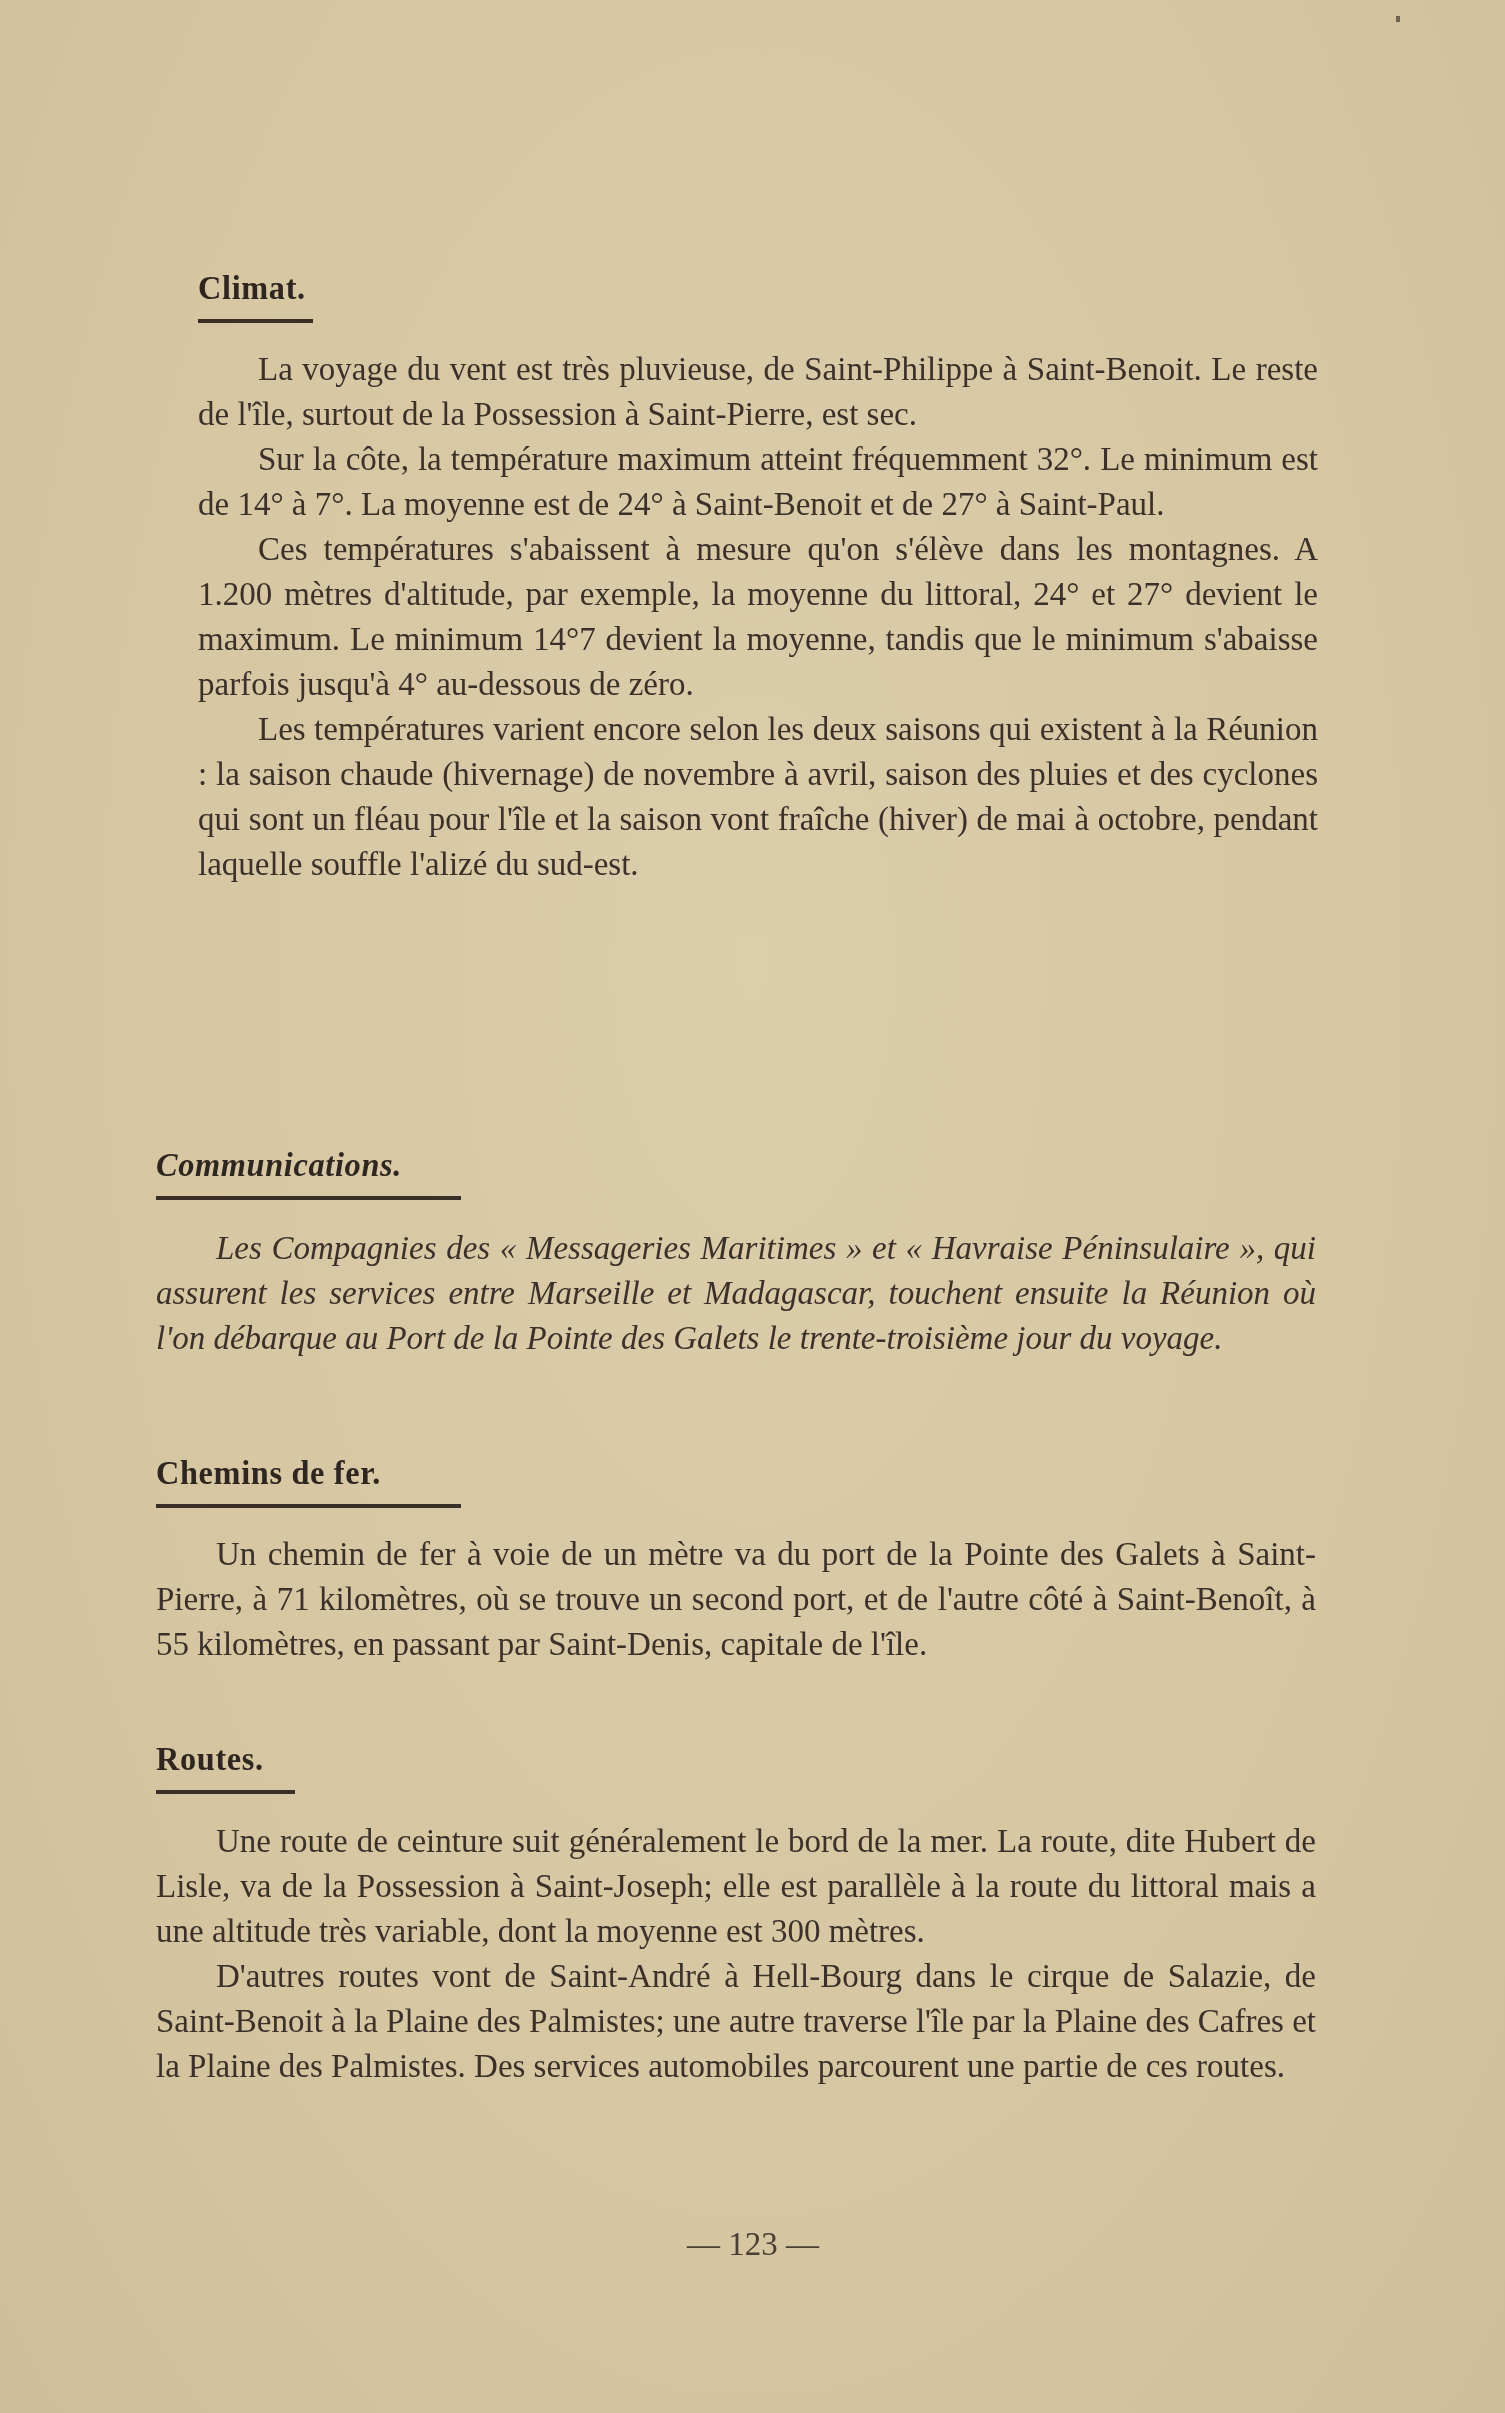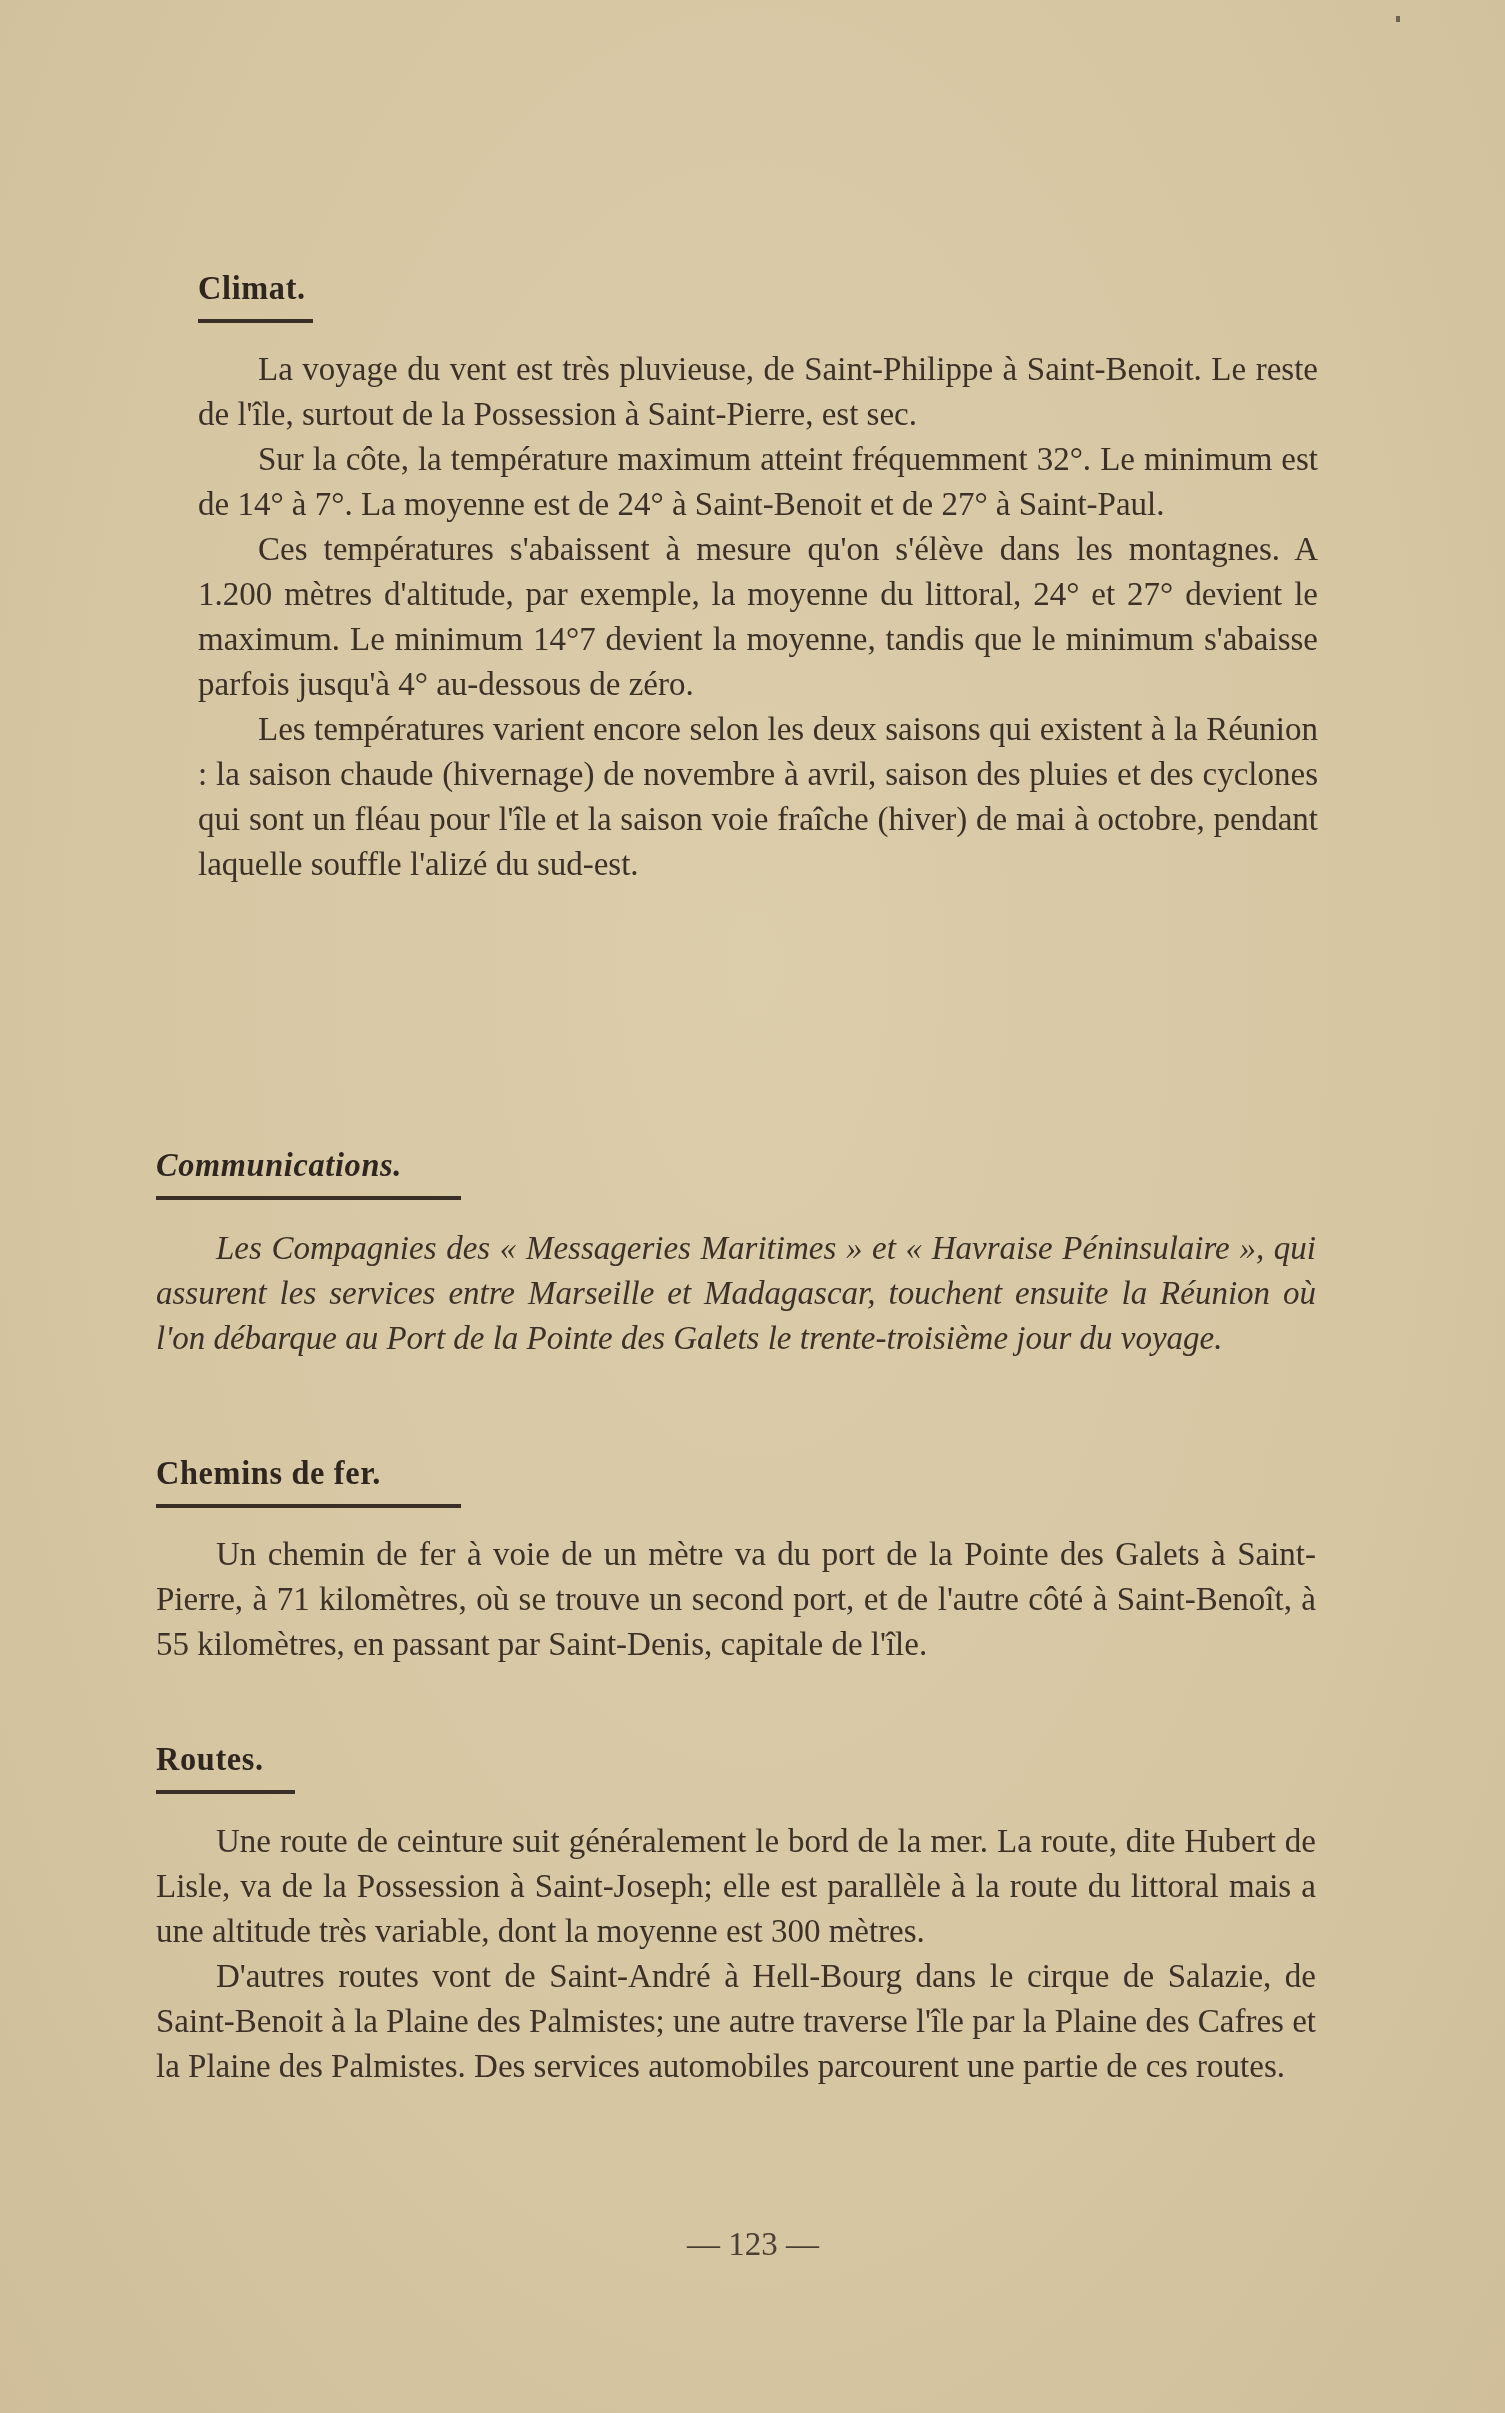--- a/index.html
+++ b/index.html
@@ -51,21 +51,21 @@
 
   <div class="content">
 
     <section id="sec-climat">
       <h2 class="heading">Climat.</h2>
       <div class="rule"></div>
       <div class="body">
         <p class="para">La voyage du vent est très pluvieuse, de Saint-Philippe à Saint-Benoit. Le reste de l'île, surtout de la Possession à Saint-Pierre, est sec.</p>
         <p class="para">Sur la côte, la température maximum atteint fréquemment 32°. Le minimum est de 14° à 7°. La moyenne est de 24° à Saint-Benoit et de 27° à Saint-Paul.</p>
         <p class="para">Ces températures s'abaissent à mesure qu'on s'élève dans les montagnes. A 1.200 mètres d'altitude, par exemple, la moyenne du littoral, 24° et 27° devient le maximum. Le minimum 14°7 devient la moyenne, tandis que le minimum s'abaisse parfois jusqu'à 4° au-dessous de zéro.</p>
-        <p class="para">Les températures varient encore selon les deux saisons qui existent à la Réunion : la saison chaude (hivernage) de novembre à avril, saison des pluies et des cyclones qui sont un fléau pour l'île et la saison voie fraîche (hiver) de mai à octobre, pendant laquelle souffle l'alizé du sud-est.</p>
+        <p class="para">Les températures varient encore selon les deux saisons qui existent à la Réunion : la saison chaude (hivernage) de novembre à avril, saison des pluies et des cyclones qui sont un fléau pour l'île et la saison vont fraîche (hiver) de mai à octobre, pendant laquelle souffle l'alizé du sud-est.</p>
       </div>
     </section>
 
     <section id="sec-comm">
       <h2 class="heading">Communications.</h2>
       <div class="rule"></div>
       <div class="body">
         <p class="para">Les Compagnies des « Messageries Maritimes » et « Havraise Péninsulaire », qui assurent les services entre Marseille et Madagascar, touchent ensuite la Réunion où l'on débarque au Port de la Pointe des Galets le trente-troisième jour du voyage.</p>
       </div>
     </section>

